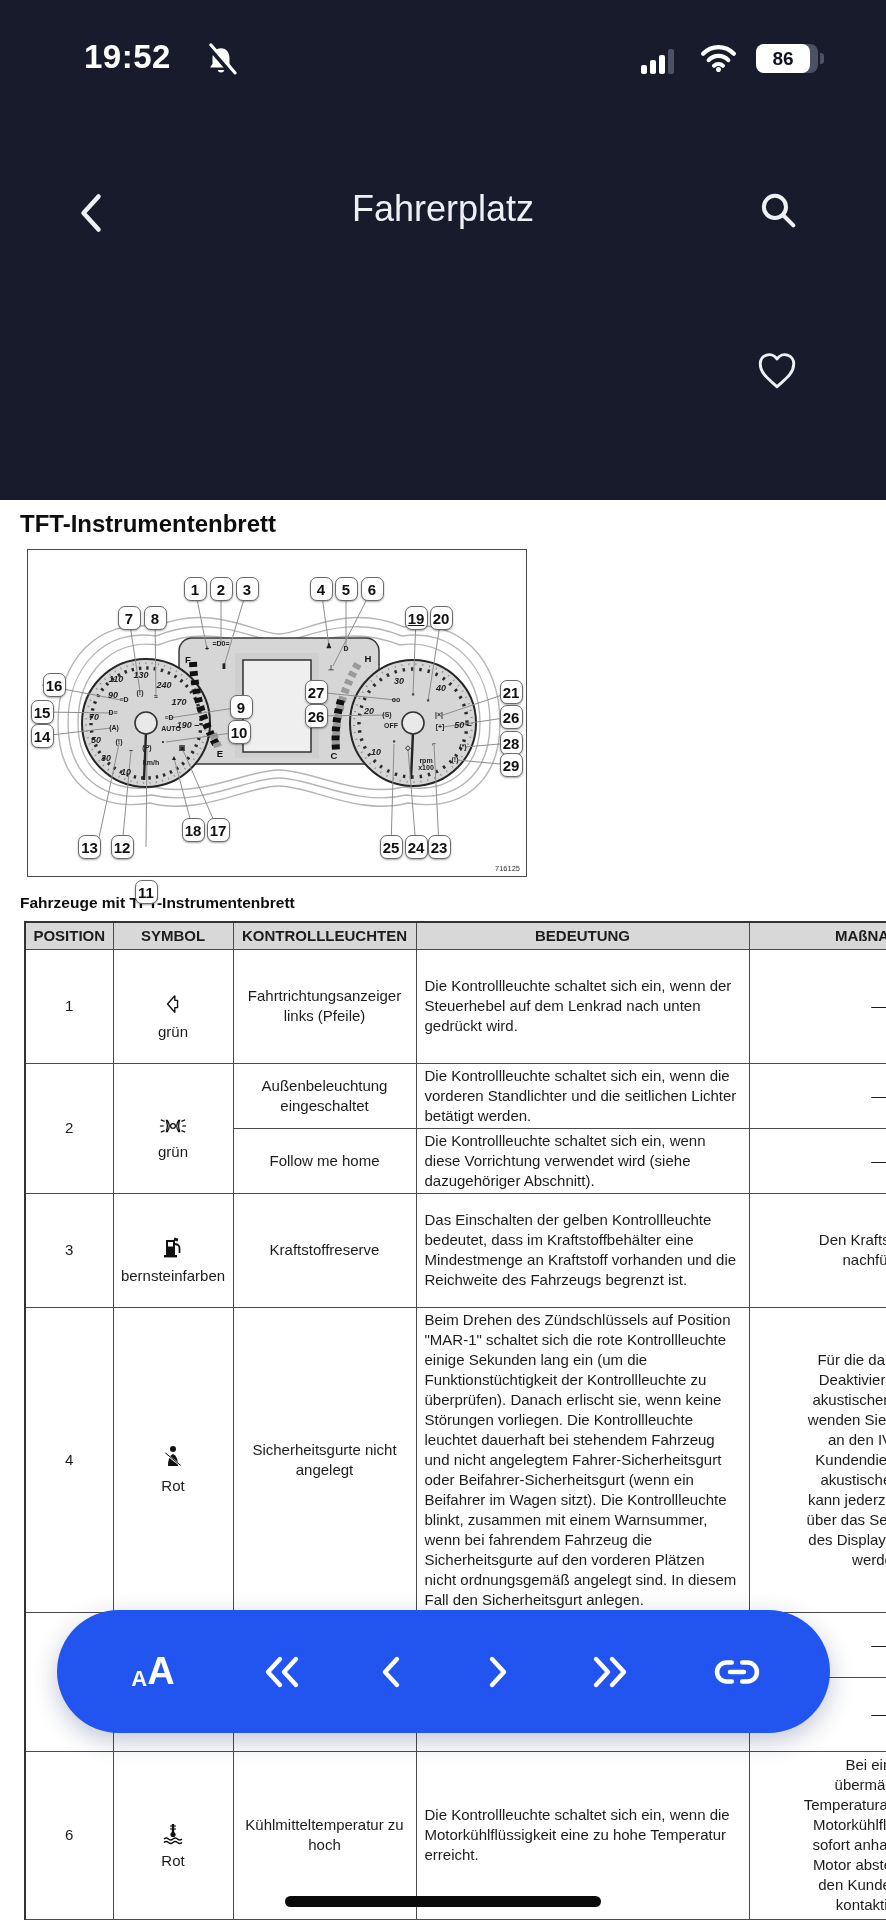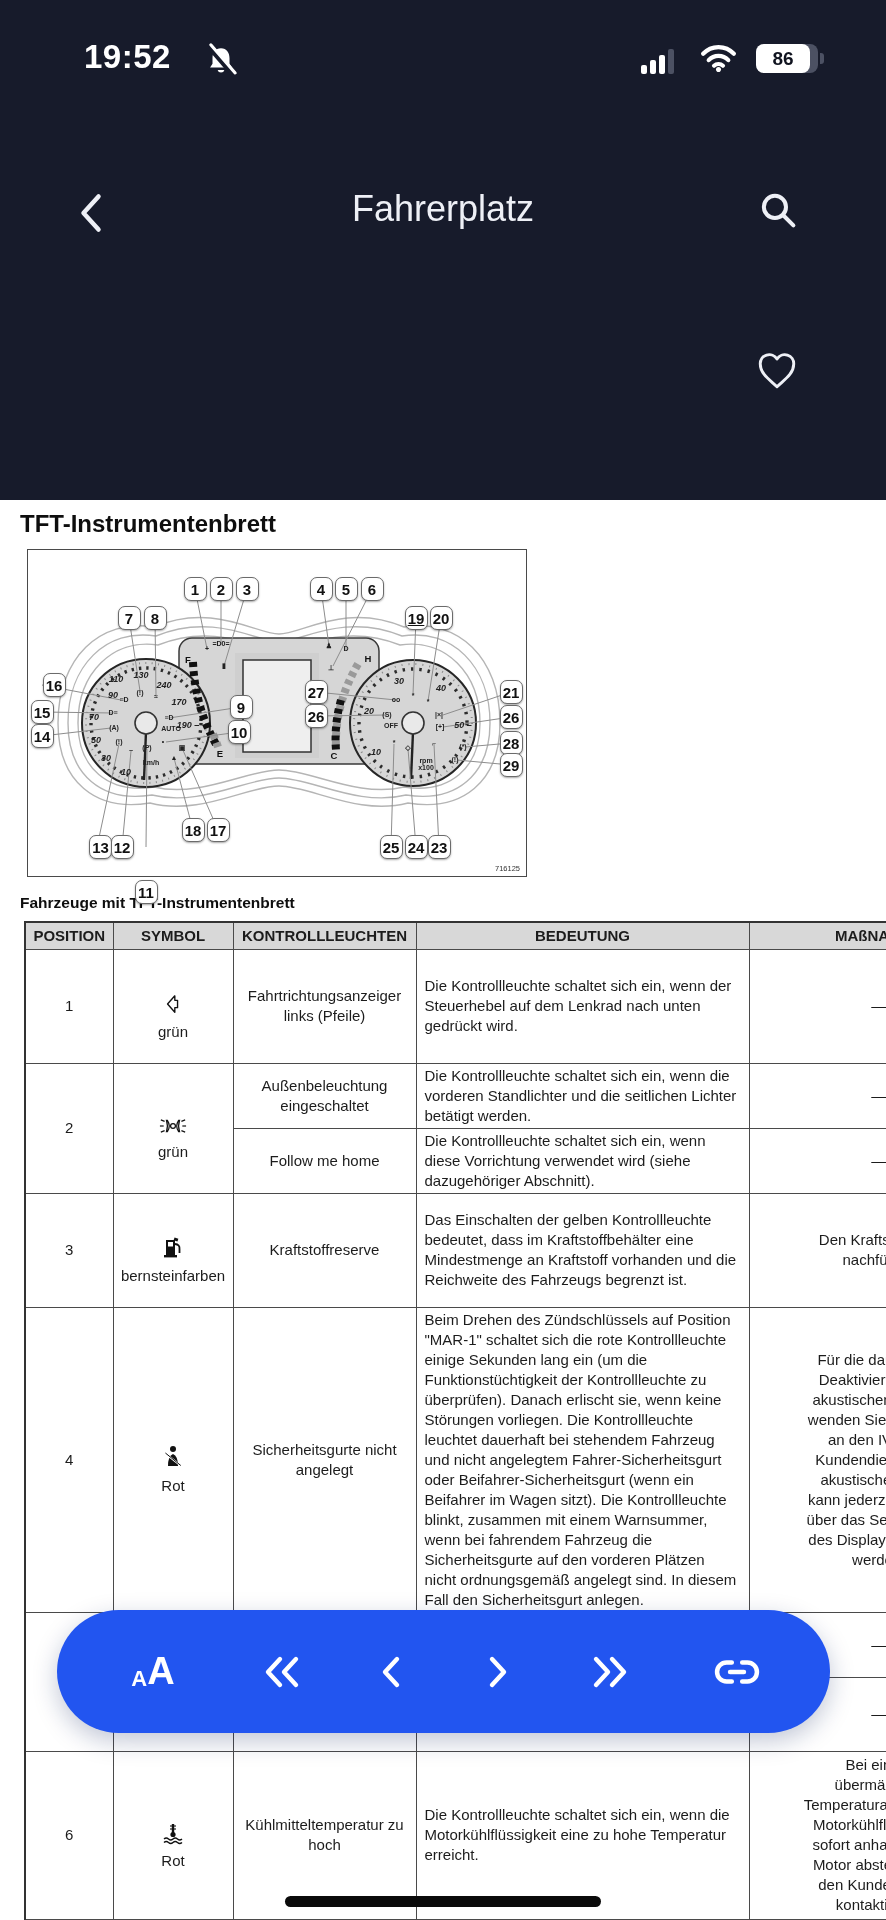--- a/index.html
+++ b/index.html
@@ -215,21 +215,21 @@
     <div class="callout" style="left: 2.5px; top: 150px;">15</div>
     <div class="callout" style="left: 2.5px; top: 174px;">14</div>
     <div class="callout" style="left: 201.5px; top: 145px;">9</div>
     <div class="callout" style="left: 199.5px; top: 170px;">10</div>
     <div class="callout" style="left: 276.5px; top: 130px;">27</div>
     <div class="callout" style="left: 276.5px; top: 154px;">26</div>
     <div class="callout" style="left: 471.5px; top: 130px;">21</div>
     <div class="callout" style="left: 471.5px; top: 155px;">26</div>
     <div class="callout" style="left: 471.5px; top: 181px;">28</div>
     <div class="callout" style="left: 471.5px; top: 203px;">29</div>
-    <div class="callout" style="left: 61px; top: 285px;">13</div>
+    <div class="callout" style="left: 50px; top: 285px;">13</div>
     <div class="callout" style="left: 82.5px; top: 285px;">12</div>
     <div class="callout" style="left: 106.5px; top: 285px; margin-top: 45px;">11</div>
     <div class="callout" style="left: 153.5px; top: 268px;">18</div>
     <div class="callout" style="left: 178.5px; top: 268px;">17</div>
     <div class="callout" style="left: 351.5px; top: 285px;">25</div>
     <div class="callout" style="left: 376.5px; top: 285px;">24</div>
     <div class="callout" style="left: 399.5px; top: 285px;">23</div>
     <span class="gnum" style="left: 88px; top: 129px;">110</span>
     <span class="gnum" style="left: 113px; top: 125px;">130</span>
     <span class="gnum" style="left: 136px; top: 135px;">240</span>

